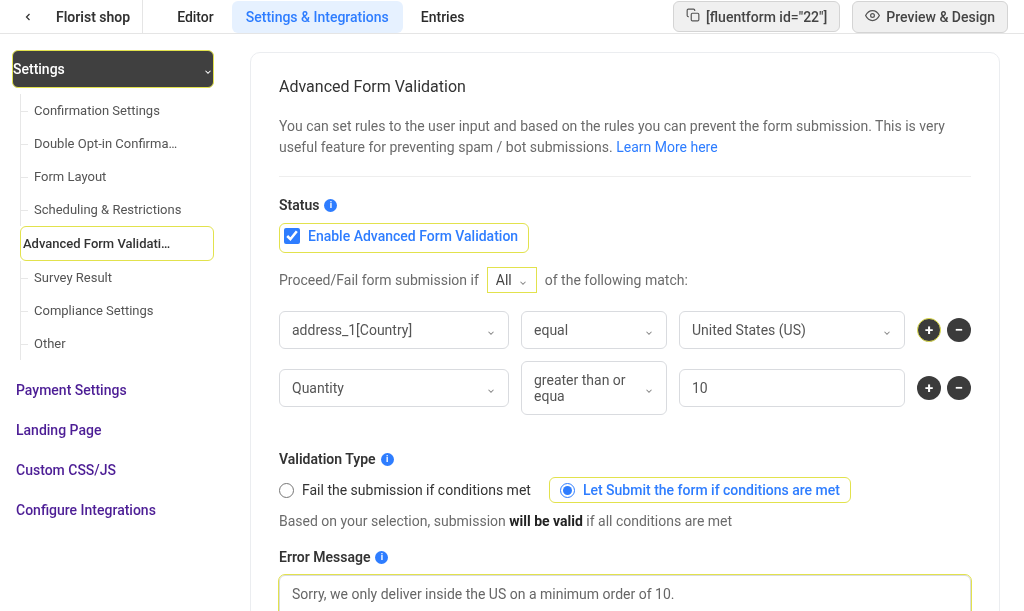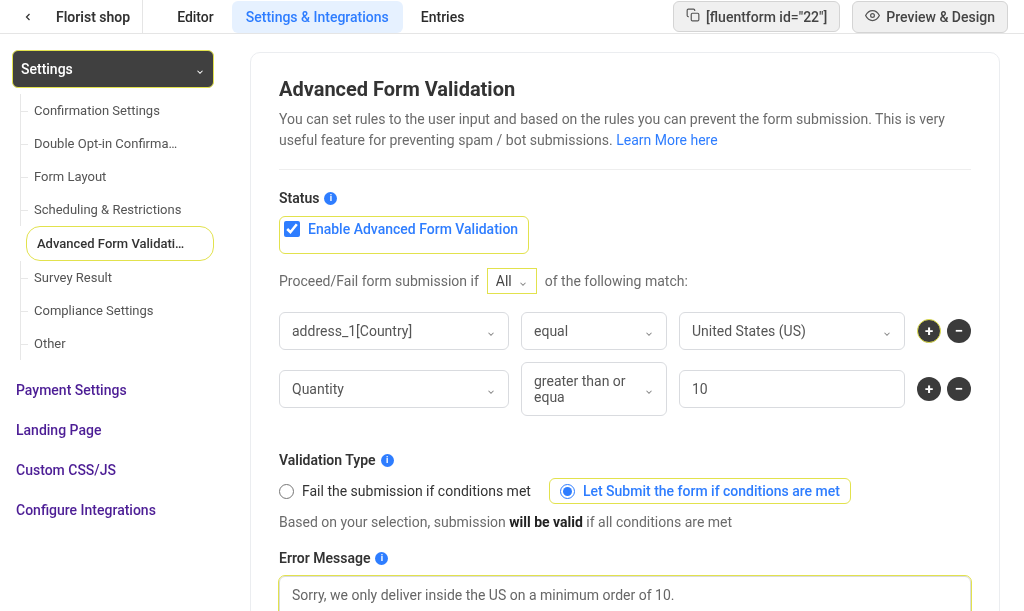--- a/index.html
+++ b/index.html
@@ -9,38 +9,38 @@
   .back-btn { width: 24px; height: 24px; display: flex; align-items: center; justify-content: center; cursor: pointer; color: #333; }
   .brand { font-weight: 600; padding: 0 12px; border-right: 1px solid #e5e5e5; height: 100%; display: flex; align-items: center; margin-right: 16px; }
   .nav-tabs { display: flex; gap: 4px; flex: 1; }
   .nav-tab { padding: 8px 14px; border-radius: 6px; cursor: pointer; font-weight: 500; color: #2b2b2b; }
   .nav-tab.active { background: #e6f1ff; color: #2e7dff; }
   .shortcode-box { background: #f0f0f0; border: 1px solid #d4d4d4; border-radius: 6px; padding: 6px 12px; display: flex; align-items: center; gap: 6px; font-weight: 500; color: #444; margin-right: 8px; }
   .preview-btn { background: #f0f0f0; border: 1px solid #d4d4d4; border-radius: 6px; padding: 6px 12px; display: flex; align-items: center; gap: 6px; font-weight: 500; color: #444; cursor: pointer; }
 
   .body-wrap { display: flex; }
   .sidebar { width: 226px; padding: 16px 12px; }
-  .settings-pill { background: #404040; color: #fff; border-radius: 6px; padding: 10px 8px; font-weight: 500; display: flex; align-items: center; justify-content: space-between; cursor: pointer; border: 1.5px solid #e2e24d; gap: 12px; }
+  .settings-pill { background: #404040; color: #fff; border-radius: 6px; padding: 10px 0; font-weight: 500; display: flex; align-items: center; justify-content: space-between; cursor: pointer; border: 1.5px solid #e2e24d; gap: 12px; }
   .sub-list { padding: 6px 0 10px 0; }
   .sub-item { padding: 9px 0 9px 22px; color: #545454; font-size: 13px; cursor: pointer; white-space: nowrap; overflow: hidden; text-overflow: ellipsis; position: relative; }
   .sub-item::before { content: ""; position: absolute; left: 8px; top: 0; bottom: 0; width: 1px; background: #e7e7e7; }
   .sub-item::after { content: ""; position: absolute; left: 8px; top: 50%; width: 8px; height: 1px; background: #e7e7e7; }
-  .sub-item.active { border: 1.5px solid #e2e24d; border-radius: 14px; margin-left: 14px; padding-left: 10px; color: #333; font-weight: 500; }
+  .sub-item.active { border: 1.5px solid #e2e24d; border-radius: 6px; margin-left: 8px; padding-left: 2px; color: #333; font-weight: 500; }
   .sub-item.active::before, .sub-item.active::after { display: none; }
   .side-link { padding: 12px 4px; color: #4c1d95; font-weight: 500; cursor: pointer; }
 
   .main { flex: 1; padding: 18px 24px; }
   .card { background: #fff; border: 1px solid #ebedf0; border-radius: 10px; padding: 24px 28px; }
-  h1 { font-size: 20px; font-weight: 700; margin-bottom: 8px; }
+  h1 { font-size: 16px; font-weight: 400; margin-bottom: 20px; }
   .desc { color: #6b6b6b; line-height: 1.5; margin-bottom: 18px; }
   .desc a { color: #2e7dff; text-decoration: none; }
   hr { border: none; border-top: 1px solid #eee; margin: 0 0 20px; }
   .label { font-weight: 600; display: flex; align-items: center; gap: 5px; margin-bottom: 10px; }
   .info-icon { width: 13px; height: 13px; border-radius: 50%; background: #2e7dff; color: #fff; font-size: 9px; display: inline-flex; align-items: center; justify-content: center; font-weight: bold; }
-  .checkbox-row { display: inline-flex; align-items: center; gap: 8px; border: 1.5px solid #e2e24d; border-radius: 6px; padding: 4px 10px 16px 4px; margin-bottom: 14px; }
+  .checkbox-row { display: inline-flex; align-items: center; gap: 8px; border: 1.5px solid #e2e24d; border-radius: 6px; padding: 4px 10px 8px 4px; margin-bottom: 14px; }
   .checkbox-row input[type=checkbox] { width: 16px; height: 16px; accent-color: #2e7dff; }
   .checkbox-row label { color: #2e7dff; font-weight: 500; }
   .sentence { color: #6b6b6b; display: flex; align-items: center; gap: 8px; margin-bottom: 18px; }
   .mini-select { border: 1.5px solid #e2e24d; border-radius: 0; padding: 4px 8px; display: inline-flex; align-items: center; gap: 6px; color: #444; }
 
   .cond-row { display: flex; align-items: center; gap: 12px; margin-bottom: 12px; }
   .select-box { flex: 1; border: 1px solid #d9dbdf; border-radius: 6px; padding: 10px 12px; display: flex; align-items: center; justify-content: space-between; color: #555; background: #fff; cursor: pointer; min-width: 0; }
   .select-box.fld { flex: 0 0 230px; }
   .select-box.op  { flex: 0 0 146px; }
   .round-btn { width: 24px; height: 24px; border-radius: 50%; display: flex; align-items: center; justify-content: center; color: #fff; cursor: pointer; font-size: 15px; font-weight: bold; }

